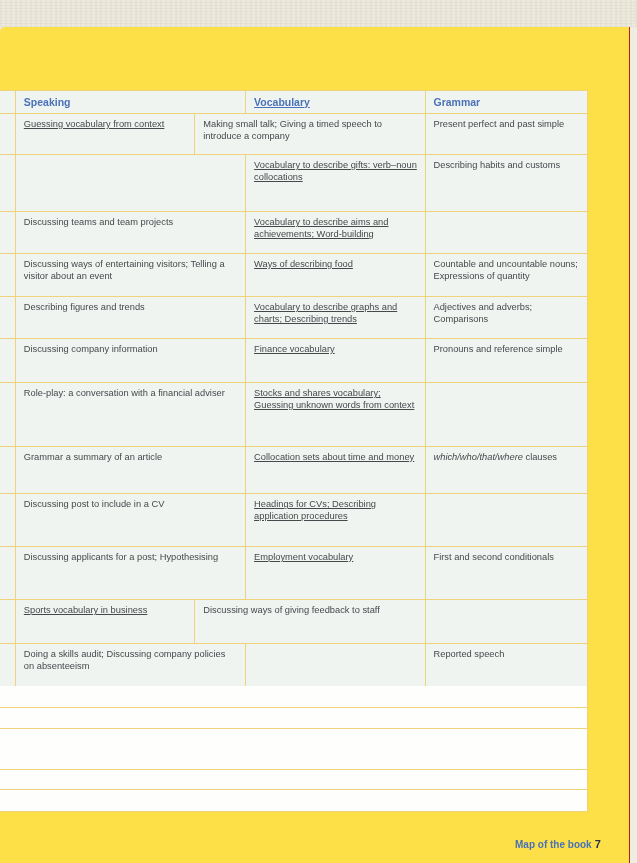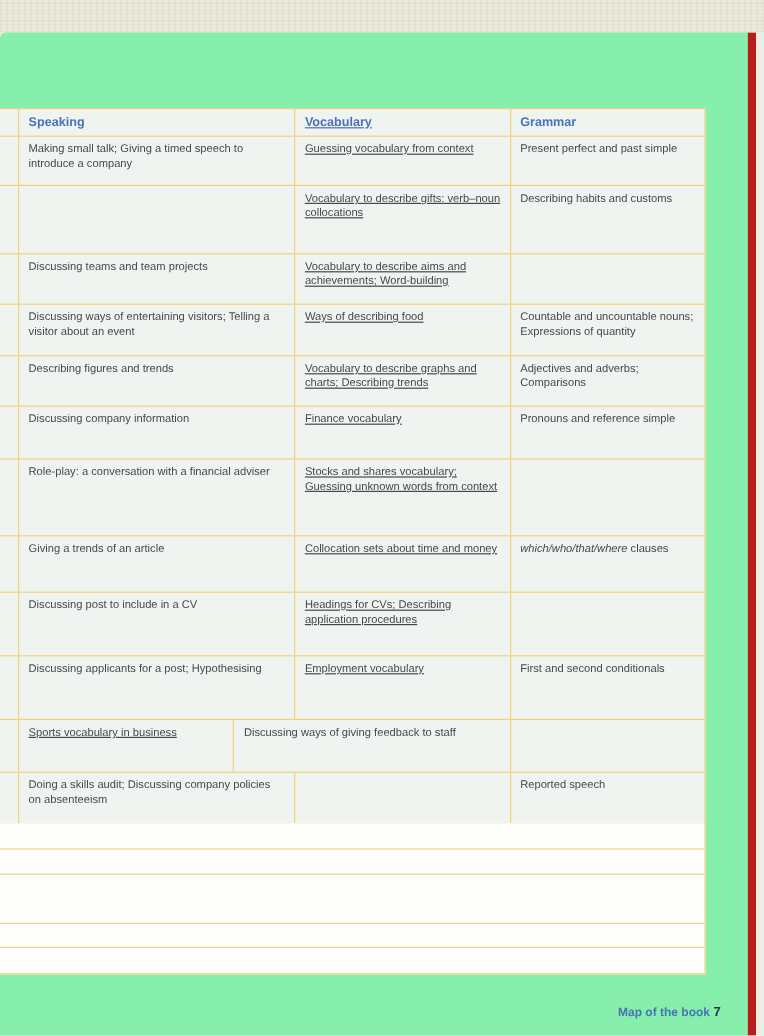--- a/index.html
+++ b/index.html
@@ -18,23 +18,23 @@
       repeating-linear-gradient(90deg, rgba(190,182,160,.12) 0 2px, rgba(255,255,255,0) 2px 5px),
       repeating-linear-gradient(0deg, rgba(180,172,150,.10) 0 1px, rgba(255,255,255,0) 1px 3px),
       #ece9dd;
   }
   .scan-right {
     position: absolute; right: 0; top: 27px; width: 7px; height: 836px;
     background: #efece1;
   }
   .page {
     position: absolute; left: 0; top: 27px; width: 630px; height: 836px;
-    background: #86efac;
+    background: #fde047;
     border-top-left-radius: 5px;
-    border-right: 7px solid #b91c1c;
+    border-right: 1px solid #b91c1c;
     box-sizing: border-box;
   }
 
   
   .map-table {
     position: absolute; left: -60px; top: 90px; width: 648px;
     border: 1.5px solid #eed37a;
     box-sizing: border-box;
     background: #f0f4f1;
   }
@@ -93,22 +93,22 @@
 
       <div class="t-row t-head" style="height:22px">
         <div class="t-cell c0"></div>
         <div class="t-cell c1">Speaking</div>
         <div class="t-cell c2">Vocabulary</div>
         <div class="t-cell c3">Grammar</div>
       </div>
 
       <div class="t-row" style="height:41px">
         <div class="t-cell c0"></div>
+        <div class="t-cell c2">Guessing vocabulary from context</div>
         <div class="t-cell c1">Making small talk; Giving a timed speech to introduce a company</div>
-        <div class="t-cell c2">Guessing vocabulary from context</div>
         <div class="t-cell c3">Present perfect and past simple</div>
       </div>
       <div class="t-row" style="height:57px">
         <div class="t-cell c0"></div>
         <div class="t-cell c1"></div>
         <div class="t-cell c2">Vocabulary to describe gifts: verb–noun collocations</div>
         <div class="t-cell c3">Describing habits and customs</div>
       </div>
       <div class="t-row" style="height:42px">
         <div class="t-cell c0"></div>
@@ -135,21 +135,21 @@
         <div class="t-cell c3">Pronouns and reference simple</div>
       </div>
       <div class="t-row" style="height:64px">
         <div class="t-cell c0"></div>
         <div class="t-cell c1">Role-play: a conversation with a financial adviser</div>
         <div class="t-cell c2">Stocks and shares vocabulary; Guessing unknown words from context</div>
         <div class="t-cell c3"></div>
       </div>
       <div class="t-row" style="height:47px">
         <div class="t-cell c0"></div>
-        <div class="t-cell c1">Giving a trends of an article</div>
+        <div class="t-cell c1">Grammar a summary of an article</div>
         <div class="t-cell c2">Collocation sets about time and money</div>
         <div class="t-cell c3"><span class="it">which/who/that/where</span><span> clauses</span></div>
       </div>
       <div class="t-row" style="height:53px">
         <div class="t-cell c0"></div>
         <div class="t-cell c1">Discussing post to include in a CV</div>
         <div class="t-cell c2">Headings for CVs; Describing application procedures</div>
         <div class="t-cell c3"></div>
       </div>
       <div class="t-row" style="height:53px">

